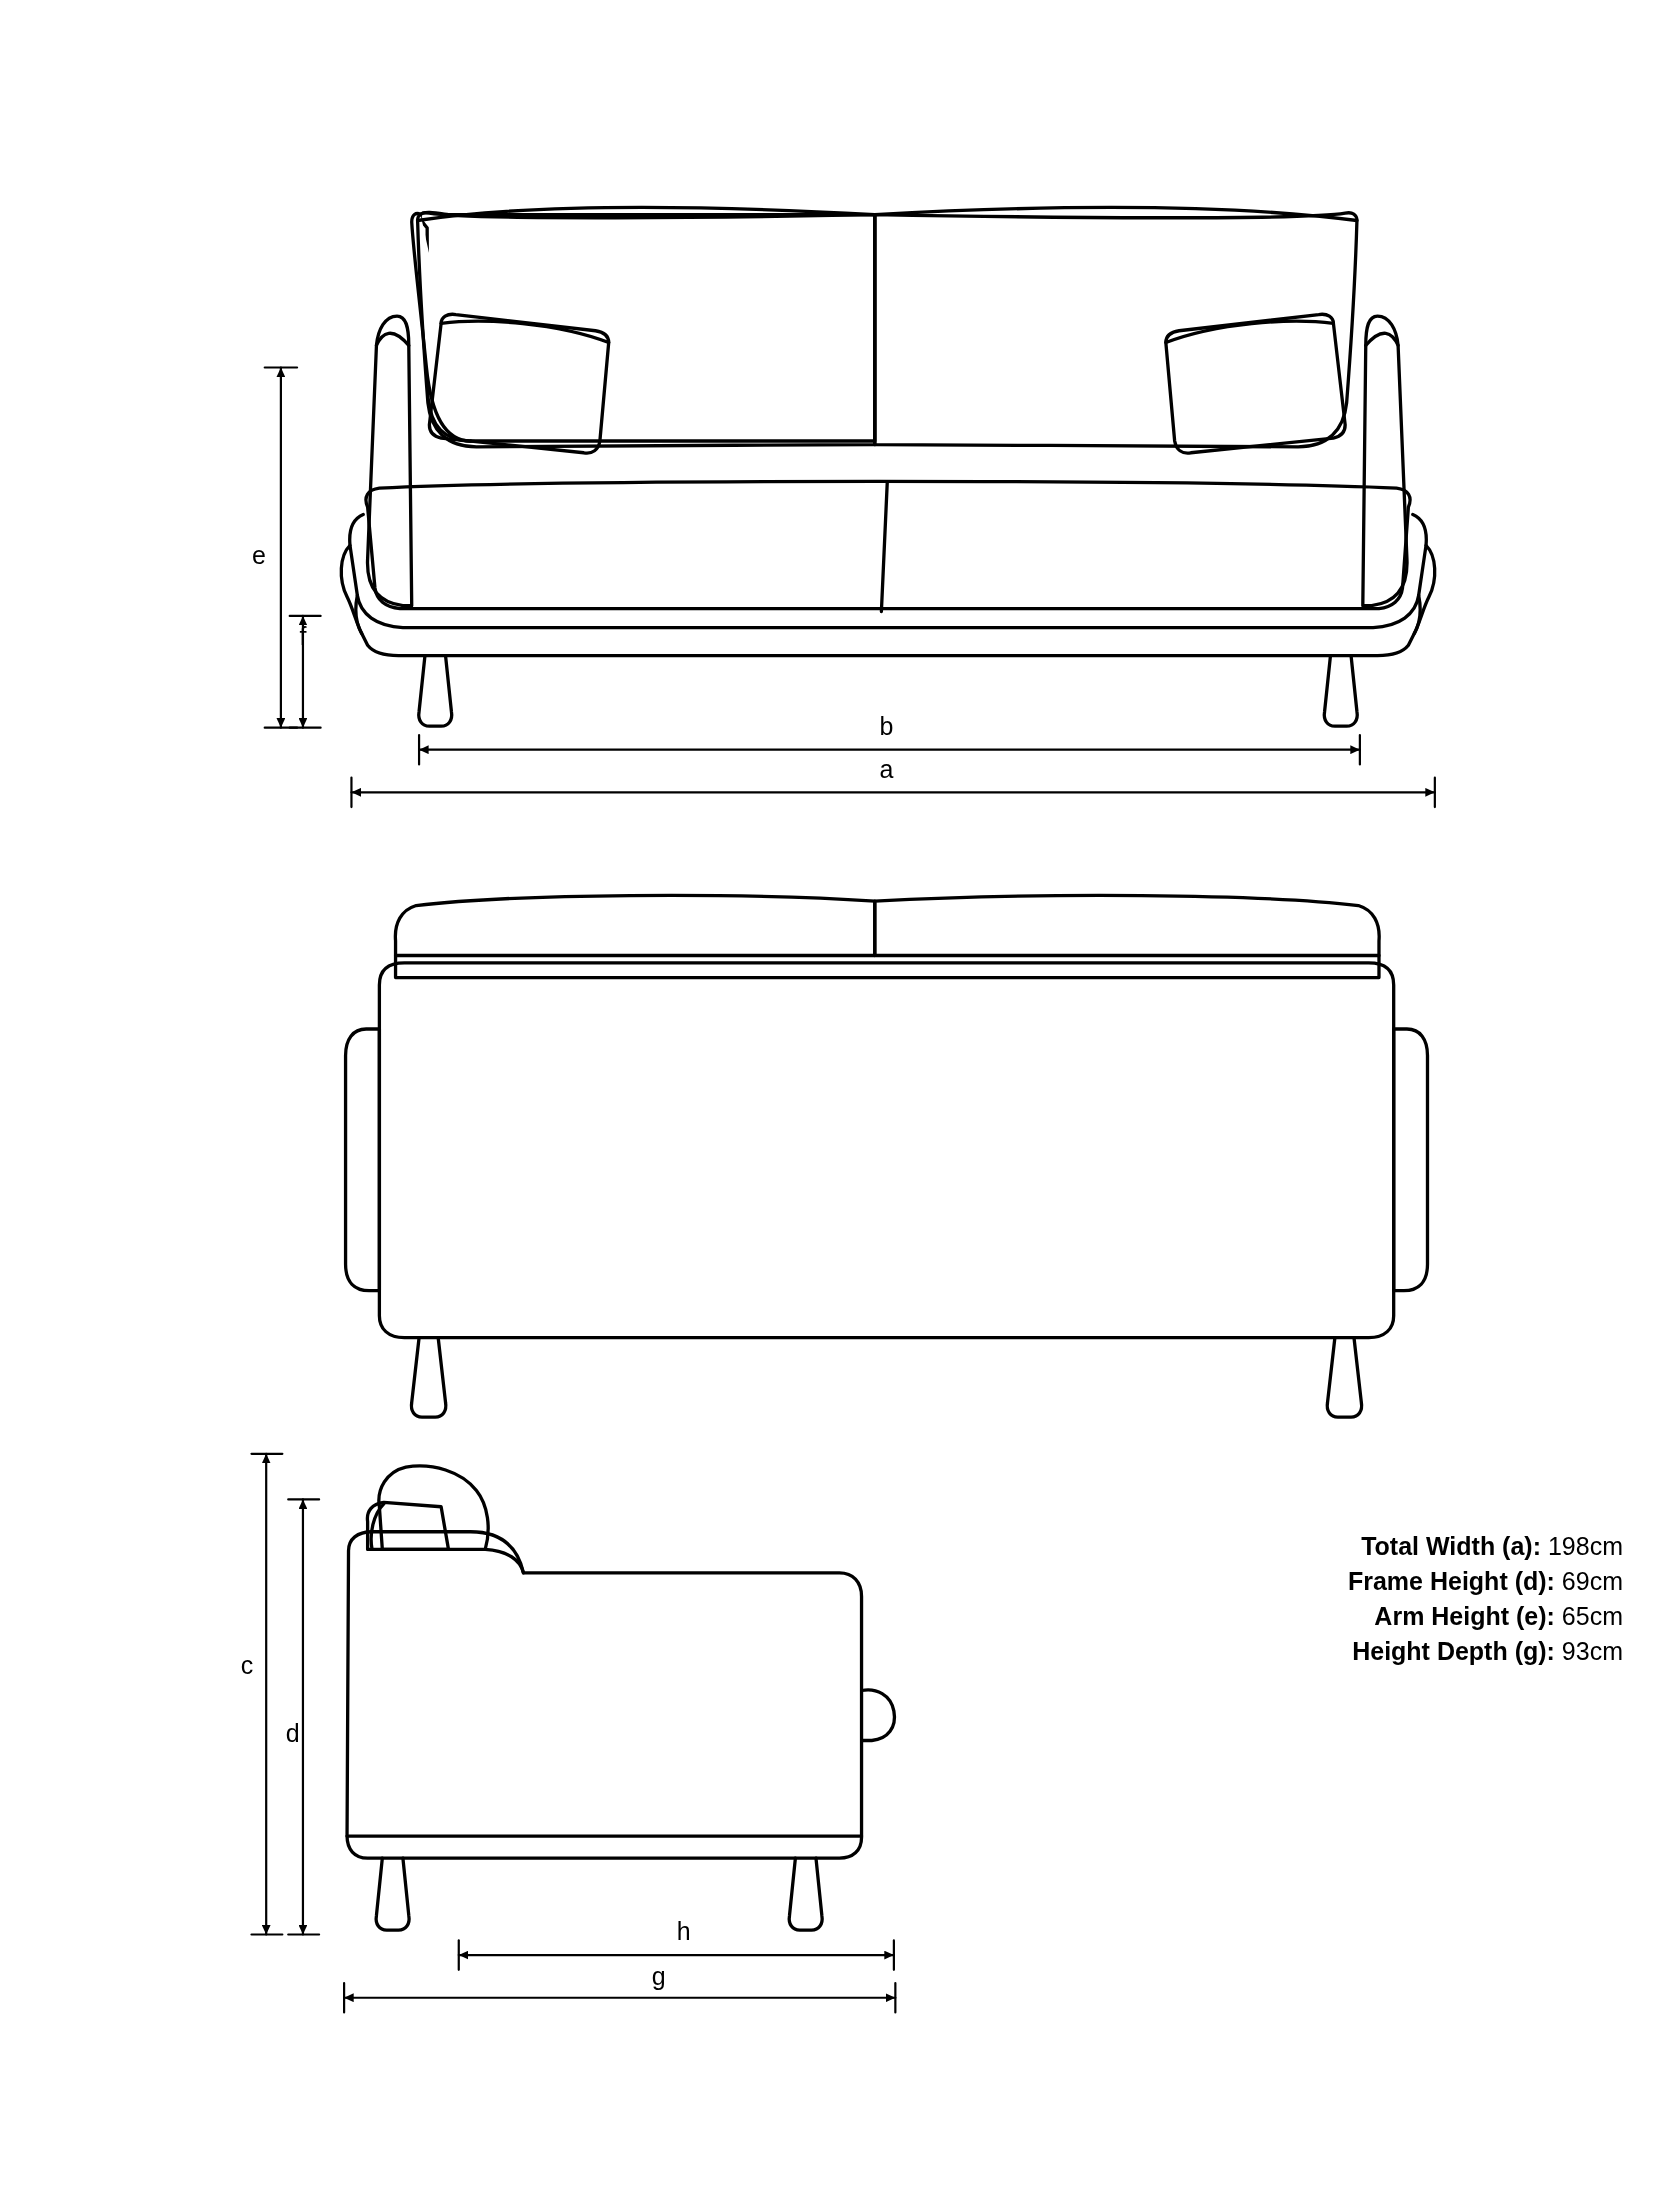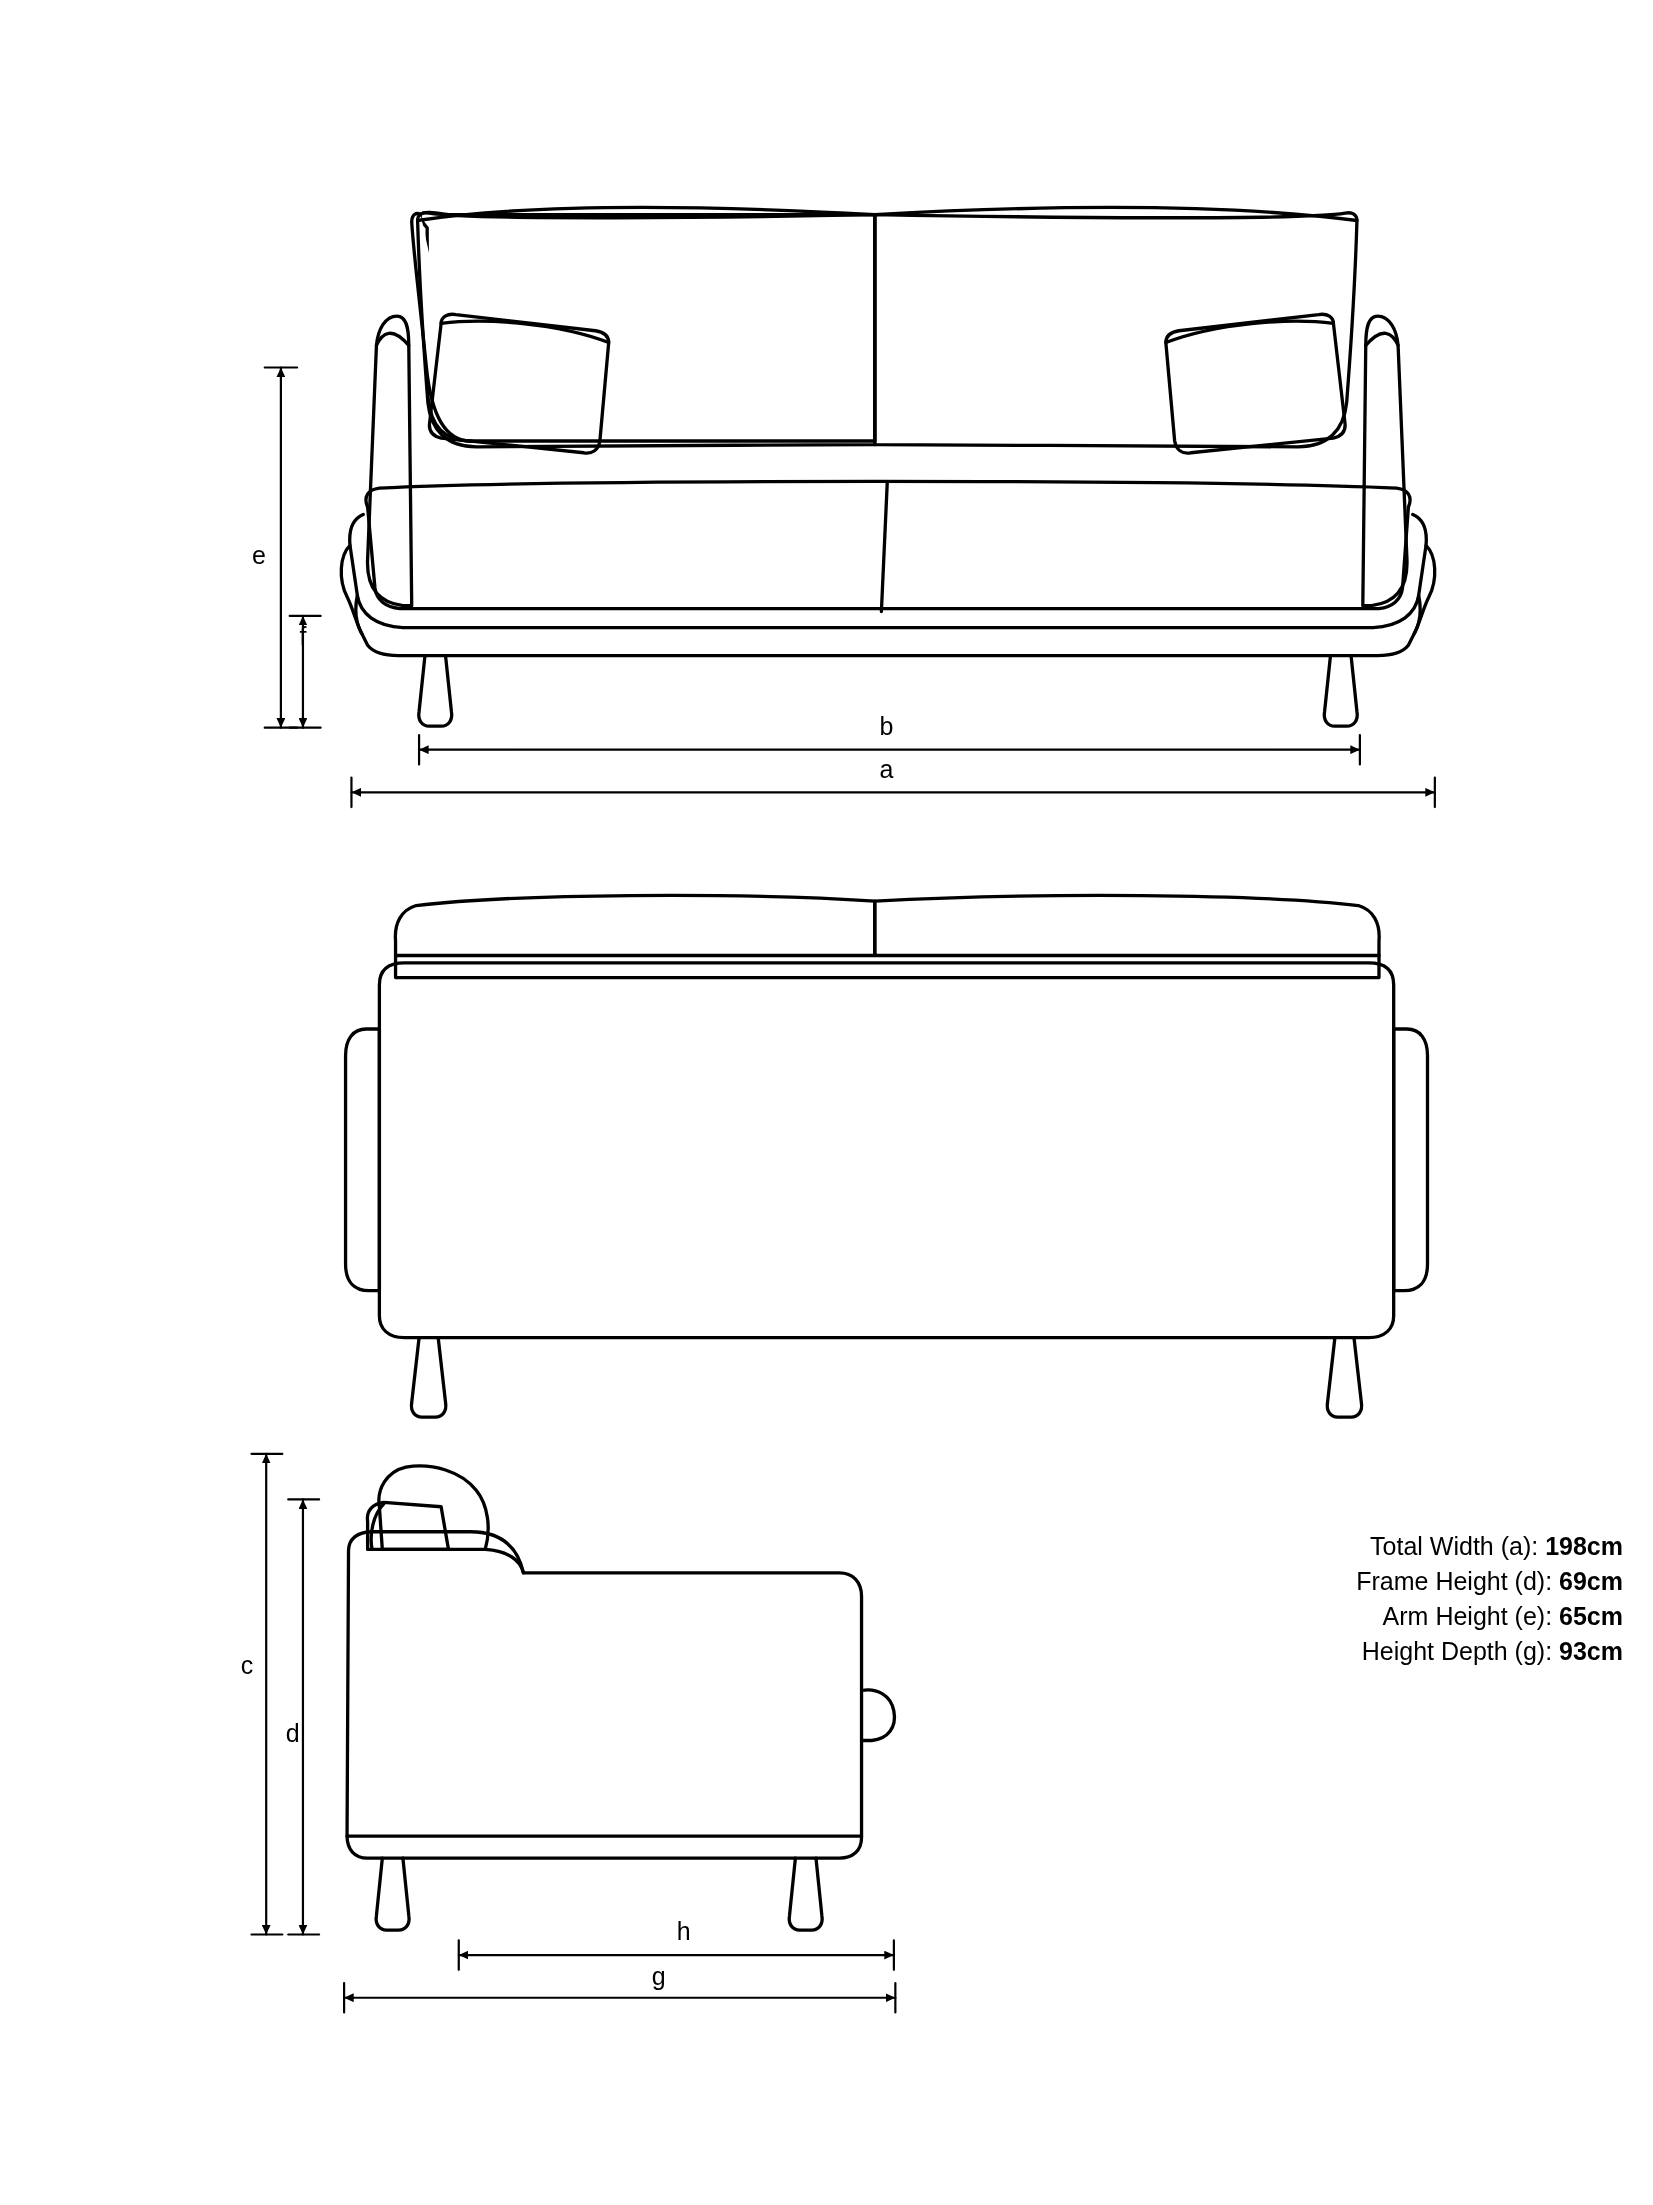--- a/index.html
+++ b/index.html
@@ -34,24 +34,24 @@
     width: 559px;
     font-size: 25px;
     line-height: 35px;
     letter-spacing: 0px;
     text-align: right;
   }
   .spec-row {
     white-space: nowrap;
   }
   .spec-label {
+    font-weight: bold;
+  }
+  .spec-value {
     font-weight: normal;
-  }
-  .spec-value {
-    font-weight: bold;
   }
   .dim-letter {
     font-size: 34px;
     font-family: "Liberation Sans", sans-serif;
     fill: #000000;
   }
 </style>
 </head>
 <body>
 

